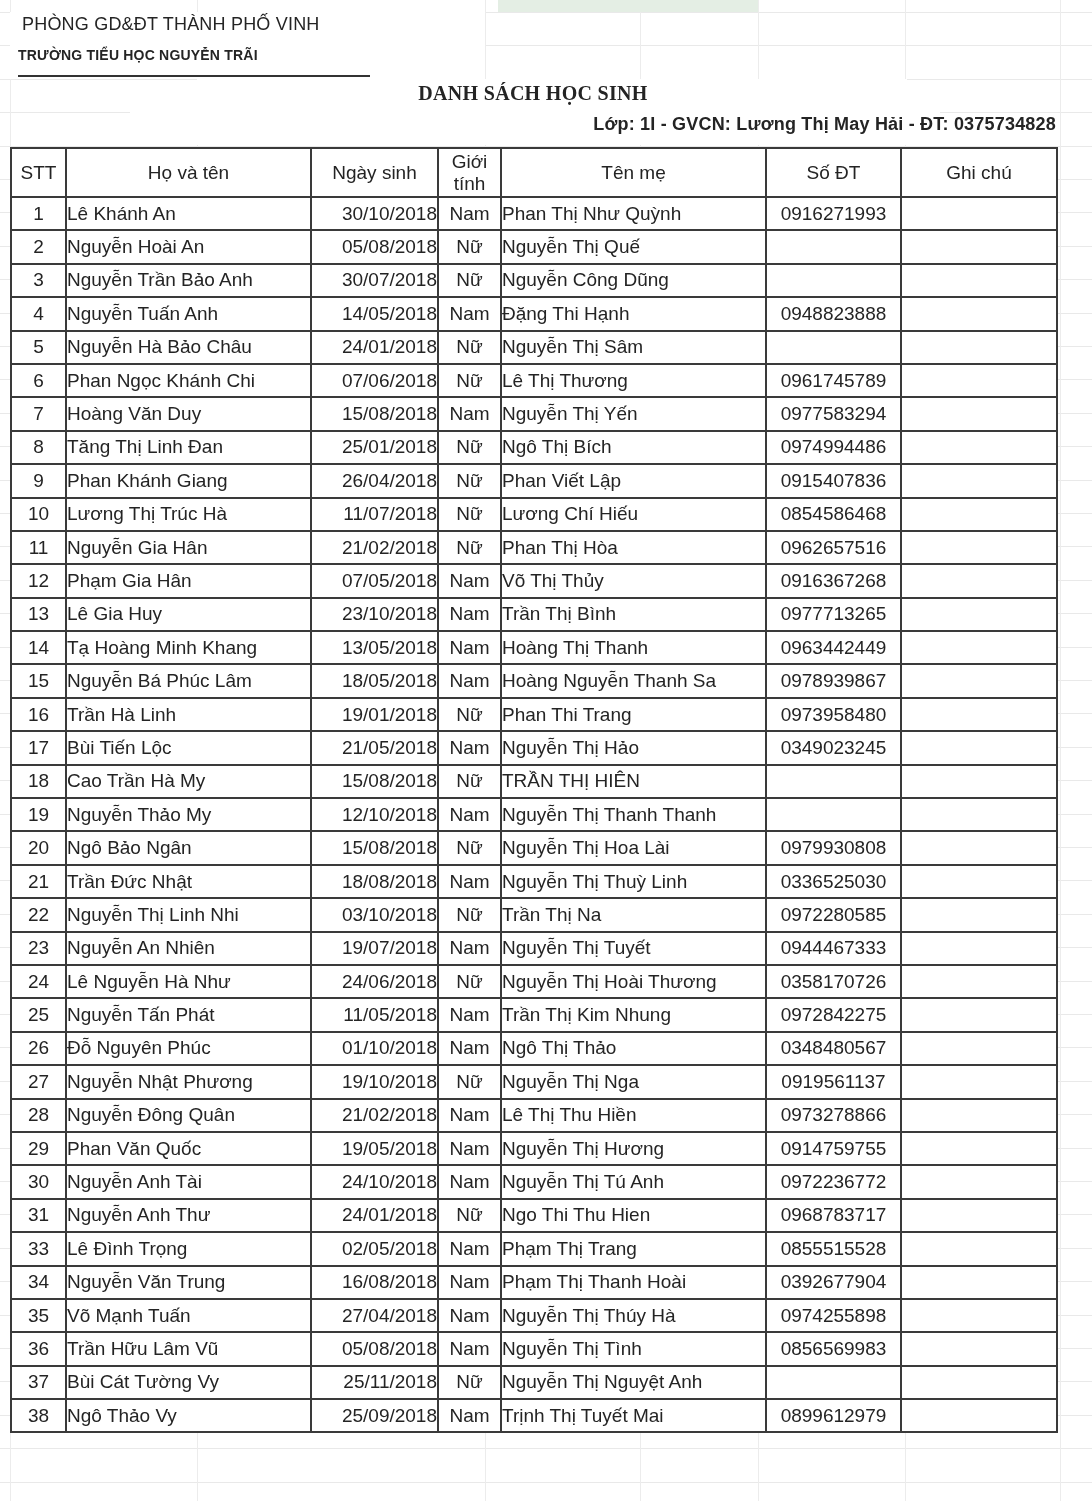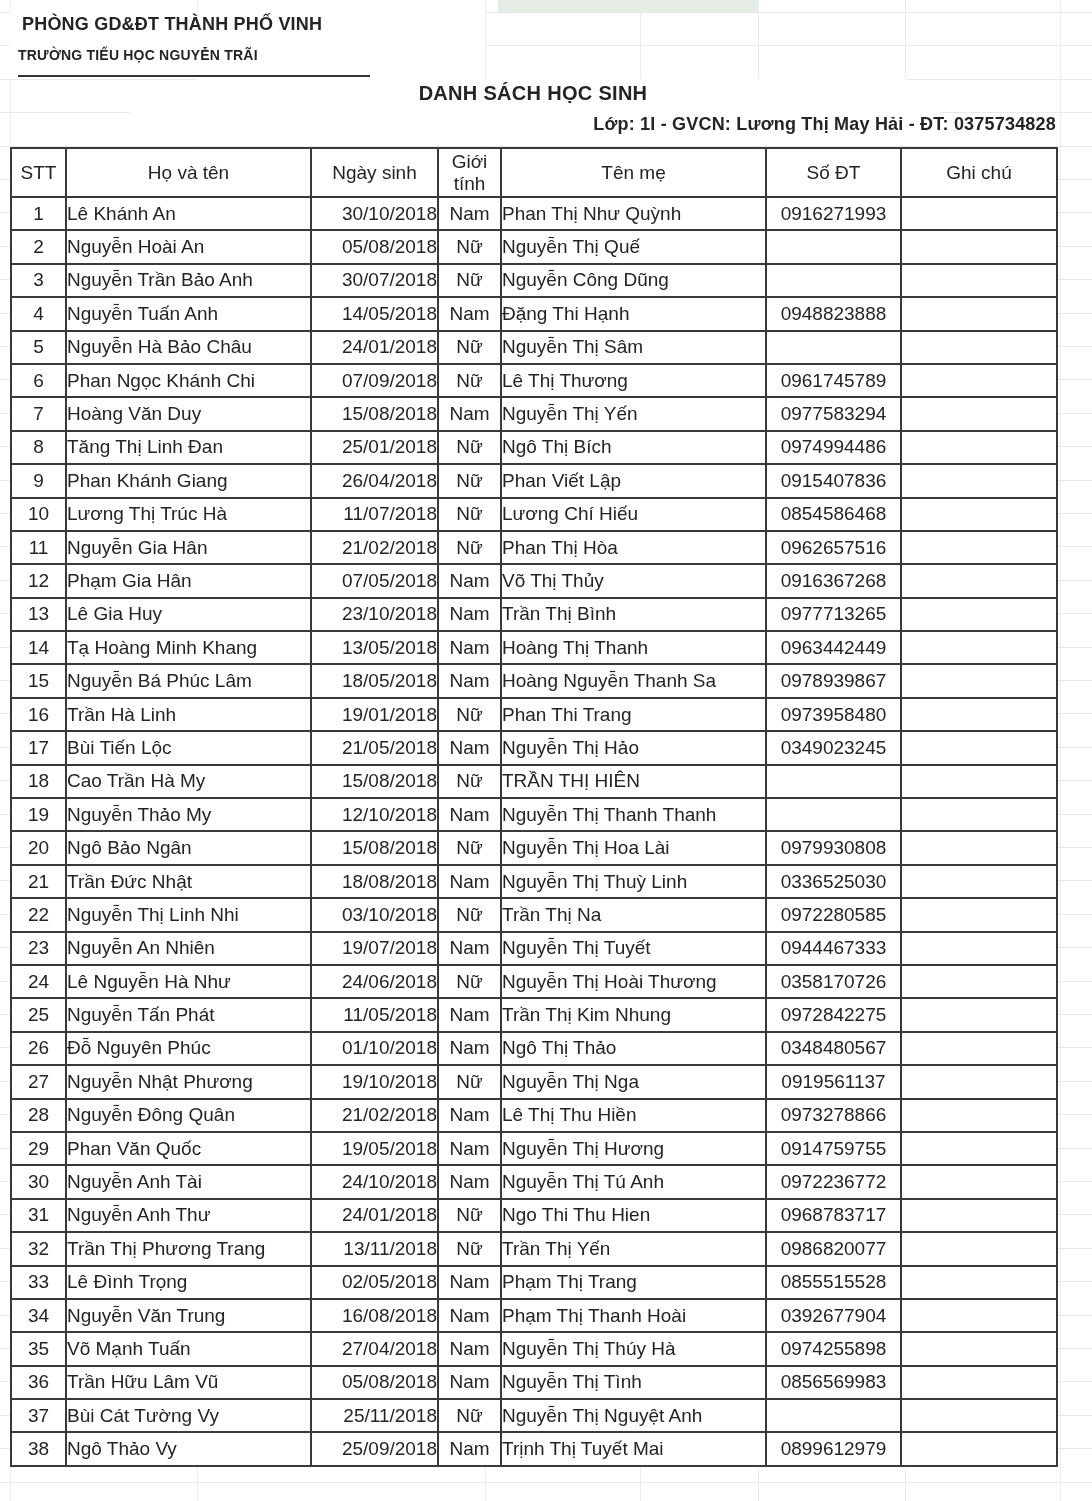--- a/index.html
+++ b/index.html
@@ -15,30 +15,30 @@
   .hgrid{
     position:absolute;left:0;top:11.8px;width:100%;height:1490px;
     background:repeating-linear-gradient(to bottom,#e9e9e9 0 1px,transparent 1px 33.4px);
     z-index:1;
   }
   .vline{position:absolute;top:0;width:1px;height:1501px;background:#ececec;z-index:1;}
   .band{position:absolute;background:#fff;z-index:2;}
   .green-cell{position:absolute;left:498px;top:0;width:260px;height:12px;background:#e4eee4;z-index:2;}
   .org1{
     position:absolute;left:22px;top:14px;width:470px;height:30px;z-index:4;
-    font-size:18px;font-weight:700;letter-spacing:.2px;white-space:nowrap;
+    font-size:18px;font-weight:400;letter-spacing:.2px;white-space:nowrap;
   }
   .org2{
     position:absolute;left:18px;top:47px;width:352px;height:28px;z-index:4;
     font-size:14px;font-weight:700;letter-spacing:.2px;white-space:nowrap;
     border-bottom:2px solid #333;
   }
   .title{
     position:absolute;left:10px;top:82px;width:1046px;height:30px;z-index:4;
-    text-align:center;font-size:20px;font-weight:700;letter-spacing:.3px;
+    text-align:center;font-size:20px;font-weight:700;letter-spacing:.3px;font-family:Liberation Serif, serif;
   }
   .subtitle{
     position:absolute;left:10px;top:114px;width:1046px;height:30px;z-index:4;
     text-align:right;font-size:18px;font-weight:700;letter-spacing:.2px;
   }
   table.students{
     position:absolute;left:10px;top:147px;z-index:3;
     width:1046px;table-layout:fixed;border-collapse:collapse;
     background:#f0abfc;
   }
@@ -143,21 +143,21 @@
           <td class="a-l">Nguyễn Hà Bảo Châu</td>
           <td class="a-r">24/01/2018</td>
           <td class="a-c">Nữ</td>
           <td class="a-l">Nguyễn Thị Sâm</td>
           <td class="a-c"></td>
           <td class="a-l"></td>
         </tr>
         <tr>
           <td class="a-c">6</td>
           <td class="a-l">Phan Ngọc Khánh Chi</td>
-          <td class="a-r">07/09/2018</td>
+          <td class="a-r">07/06/2018</td>
           <td class="a-c">Nữ</td>
           <td class="a-l">Lê Thị Thương</td>
           <td class="a-c">0961745789</td>
           <td class="a-l"></td>
         </tr>
         <tr>
           <td class="a-c">7</td>
           <td class="a-l">Hoàng Văn Duy</td>
           <td class="a-r">15/08/2018</td>
           <td class="a-c">Nam</td>
@@ -375,29 +375,20 @@
         <tr>
           <td class="a-c">31</td>
           <td class="a-l">Nguyễn Anh Thư</td>
           <td class="a-r">24/01/2018</td>
           <td class="a-c">Nữ</td>
           <td class="a-l">Ngo Thi Thu Hien</td>
           <td class="a-c">0968783717</td>
           <td class="a-l"></td>
         </tr>
         <tr>
-          <td class="a-c">32</td>
-          <td class="a-l">Trần Thị Phương Trang</td>
-          <td class="a-r">13/11/2018</td>
-          <td class="a-c">Nữ</td>
-          <td class="a-l">Trần Thị Yến</td>
-          <td class="a-c">0986820077</td>
-          <td class="a-l"></td>
-        </tr>
-        <tr>
           <td class="a-c">33</td>
           <td class="a-l">Lê Đình Trọng</td>
           <td class="a-r">02/05/2018</td>
           <td class="a-c">Nam</td>
           <td class="a-l">Phạm Thị Trang</td>
           <td class="a-c">0855515528</td>
           <td class="a-l"></td>
         </tr>
         <tr>
           <td class="a-c">34</td>

